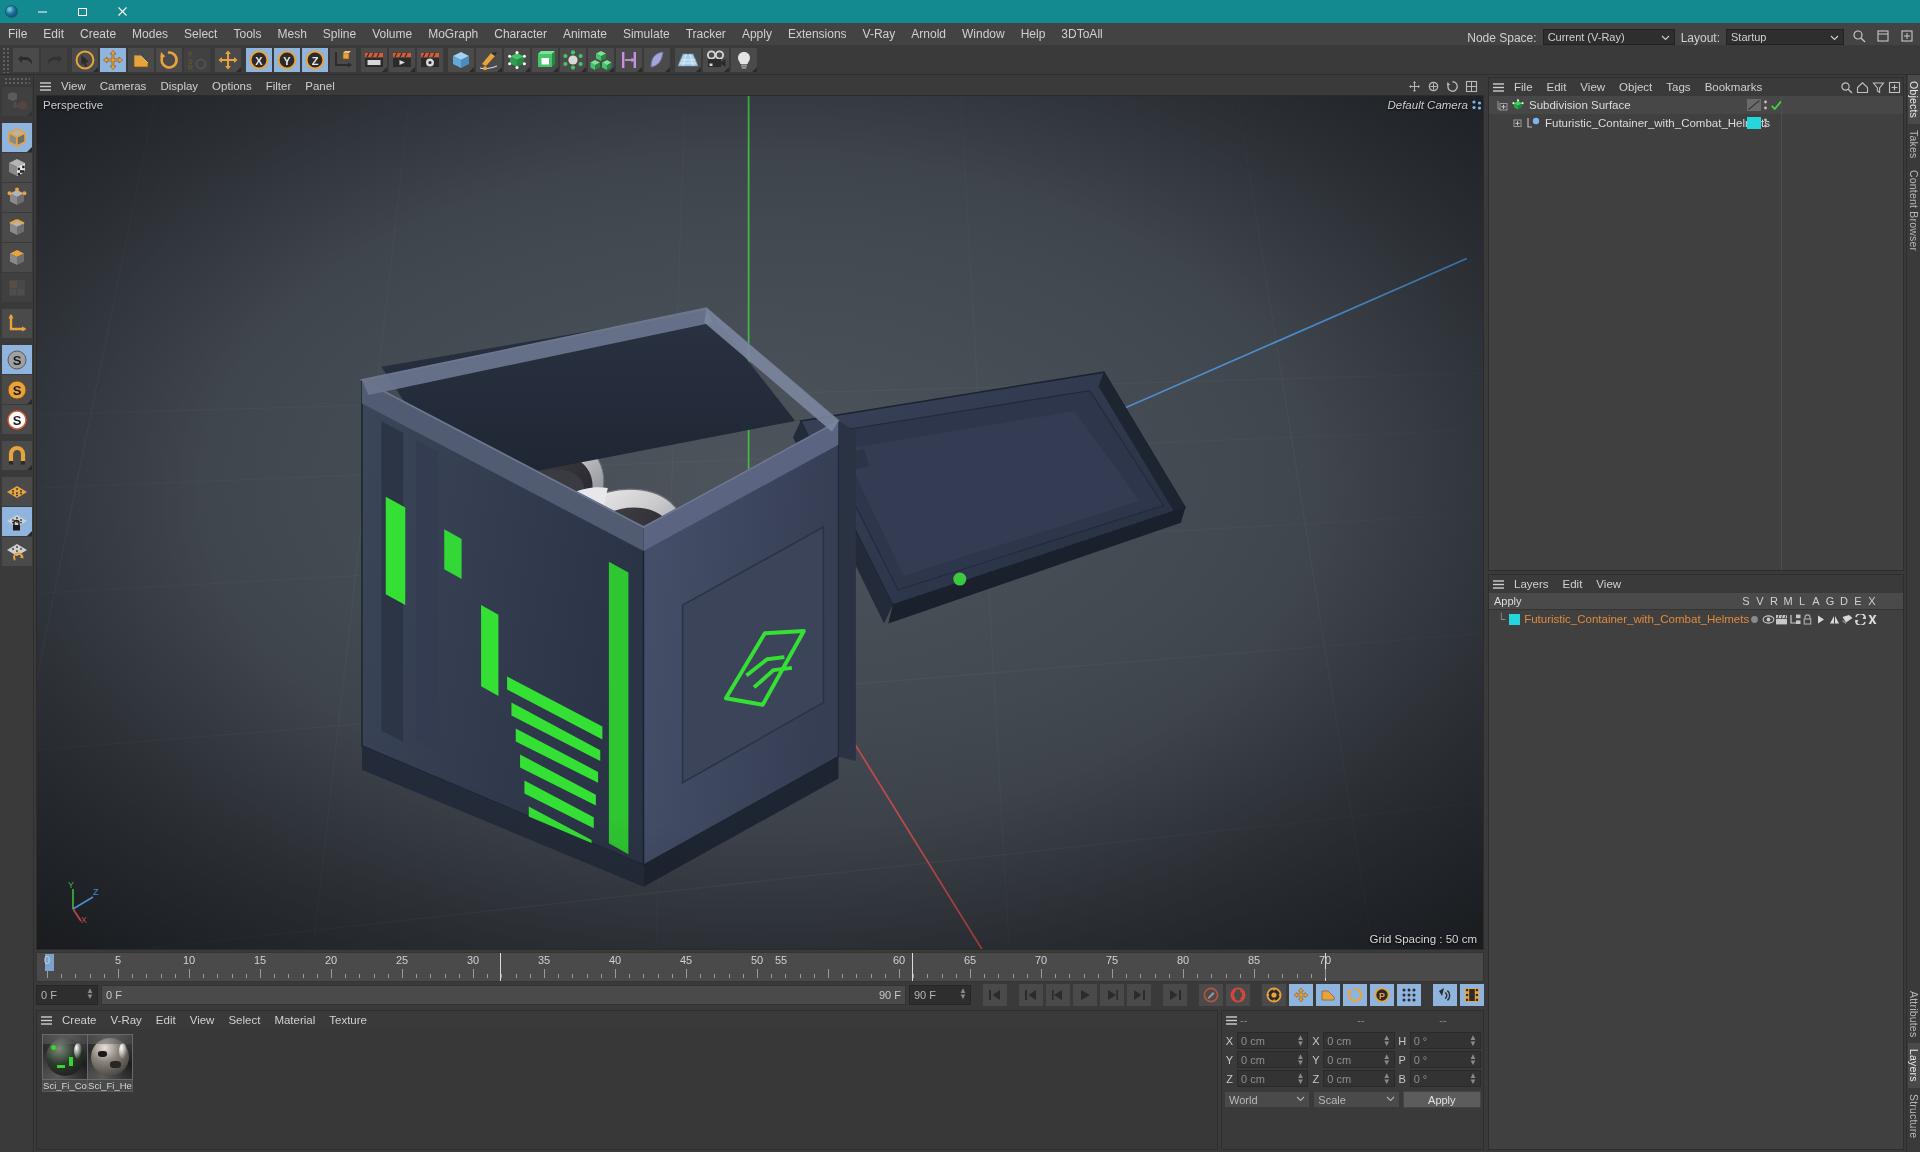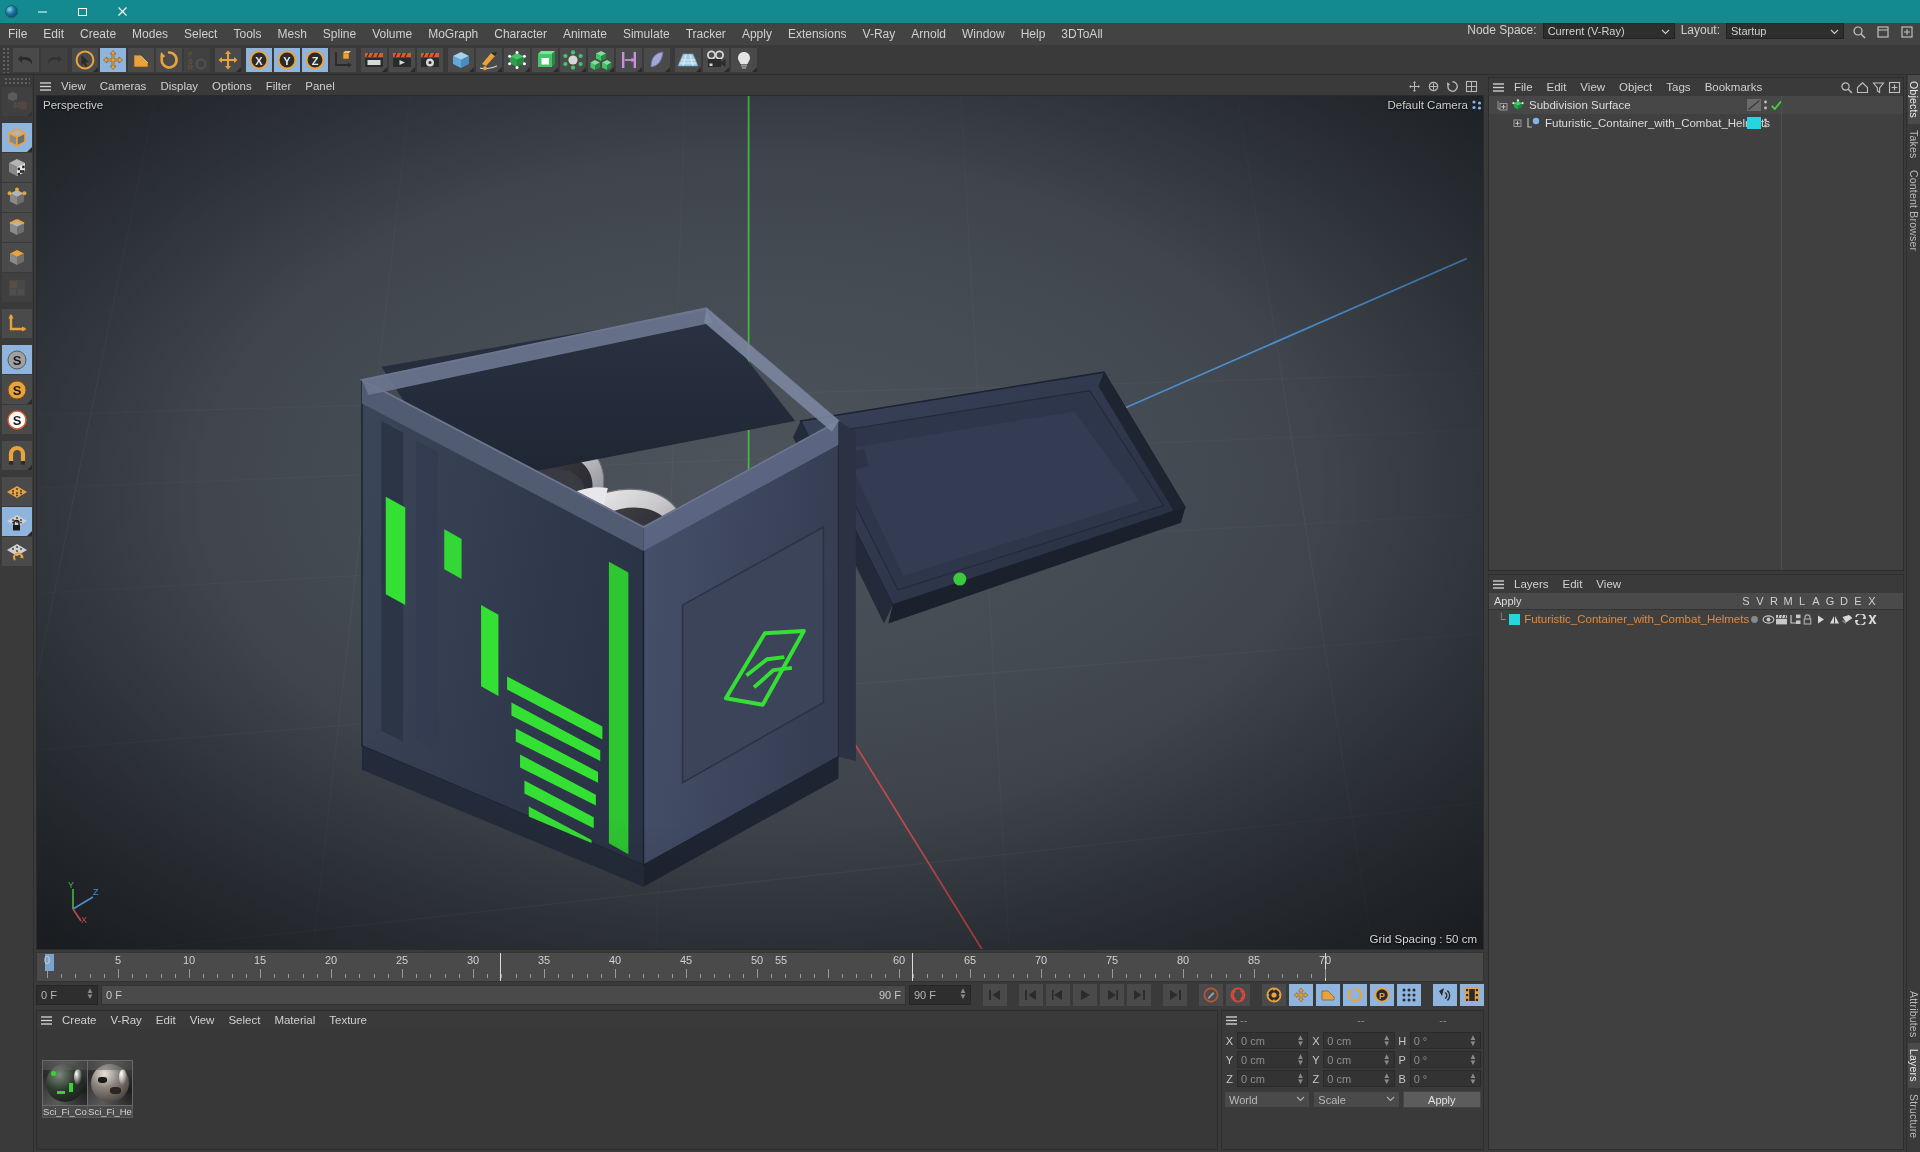--- a/index.html
+++ b/index.html
@@ -39,21 +39,21 @@
   .menubar {
     height: 22px; background: #434343; display: flex; align-items: center;
     flex: none; position: relative;
   }
   .menu-item {
     padding: 0 8px; height: 22px; line-height: 22px; font-size: 12px; color: #d0d0d0;
     white-space: nowrap;
   }
   .menubar-right {
     position: absolute; right: 0; top: 0; height: 22px;
-    display: flex; align-items: flex-start; gap: 6px; padding-right: 4px;
+    display: flex; align-items: flex-end; gap: 6px; padding-right: 4px;
   }
   .mb-label { font-size: 12px; color: #d0d0d0; }
   .mb-select {
     height: 16px; background: #2e2e2e; border: 1px solid #222; color: #d0d0d0;
     font-size: 11px; display: flex; align-items: center; padding: 0 4px;
     position: relative; min-width: 110px;
   }
   .mb-select .caret { position: absolute; right: 4px; top: 3px; }
   .mb-icon { width: 18px; height: 18px; display: flex; align-items: center; justify-content: center; }
 
@@ -120,21 +120,21 @@
     flex: 1; position: relative; min-height: 0; overflow: hidden;
     background: radial-gradient(ellipse 85% 78% at 50% 45%, #4e545c 0%, #434951 38%, #33383f 75%, #2a2e34 100%);
     border: 1px solid #2b2b2b;
   }
   .vp-label {
     position: absolute; left: 6px; top: 3px; font-size: 11.5px; color: #cfcfcf;
     text-shadow: 0 1px 2px #000;
   }
   .vp-cam {
     position: absolute; right: 0px; top: 3px; font-size: 11.5px; color: #cfcfcf;
-    text-shadow: 0 1px 2px #000; display: flex; align-items: flex-end; gap: 3px;
+    text-shadow: 0 1px 2px #000; display: flex; align-items: flex-end; gap: 3px; font-style: italic;
   }
   .vp-grid { position: absolute; inset: 0; }
   .vp-gridspacing {
     position: absolute; right: 6px; bottom: 4px; font-size: 11.5px; color: #d8d8d8;
     text-shadow: 0 1px 2px #000;
   }
   .vp-axisgizmo { position: absolute; left: 22px; bottom: 24px; }
 
   
   .timeline { flex: none; background: #3a3a3a; padding: 2px 0 0 0; }
@@ -163,21 +163,21 @@
     justify-content: center; position: relative;
   }
   .tbtn-sm.active { background: #8fb4dd; }
 
   
   .bottomrow { flex: none; display: flex; height: 144px; padding: 2px; gap: 3px; }
   .matman { flex: 1; background: #3a3a3a; border: 1px solid #2e2e2e; display: flex; flex-direction: column; min-width: 0; }
   .mm-menu { height: 18px; display: flex; align-items: center; background: #3a3a3a; }
   .mm-item { padding: 0 7px; font-size: 11.5px; line-height: 18px; color: #d0d0d0; }
   .mm-body { flex: 1; background: #383838; padding: 5px; display: flex; gap: 3px; align-items: flex-start; }
-  .matchip { width: 42px; margin-top: 26px; }
+  .matchip { width: 42px; }
   .matchip .sphere {
     width: 46px; height: 46px; border: 1px solid #6a6a6a;
     background: conic-gradient(from 200deg at 50% 50%, #5a5a5a, #2a2a2a, #4a4a4a, #1d1d1d, #5a5a5a);
     position: relative; overflow: hidden;
   }
   .matchip .sphere .ball {
     position: absolute; left: 3px; top: 3px; width: 38px; height: 38px; border-radius: 50%;
   }
   .matchip .cap {
     position: absolute; left: 0; top: 0; width: 100%; height: 9px;

